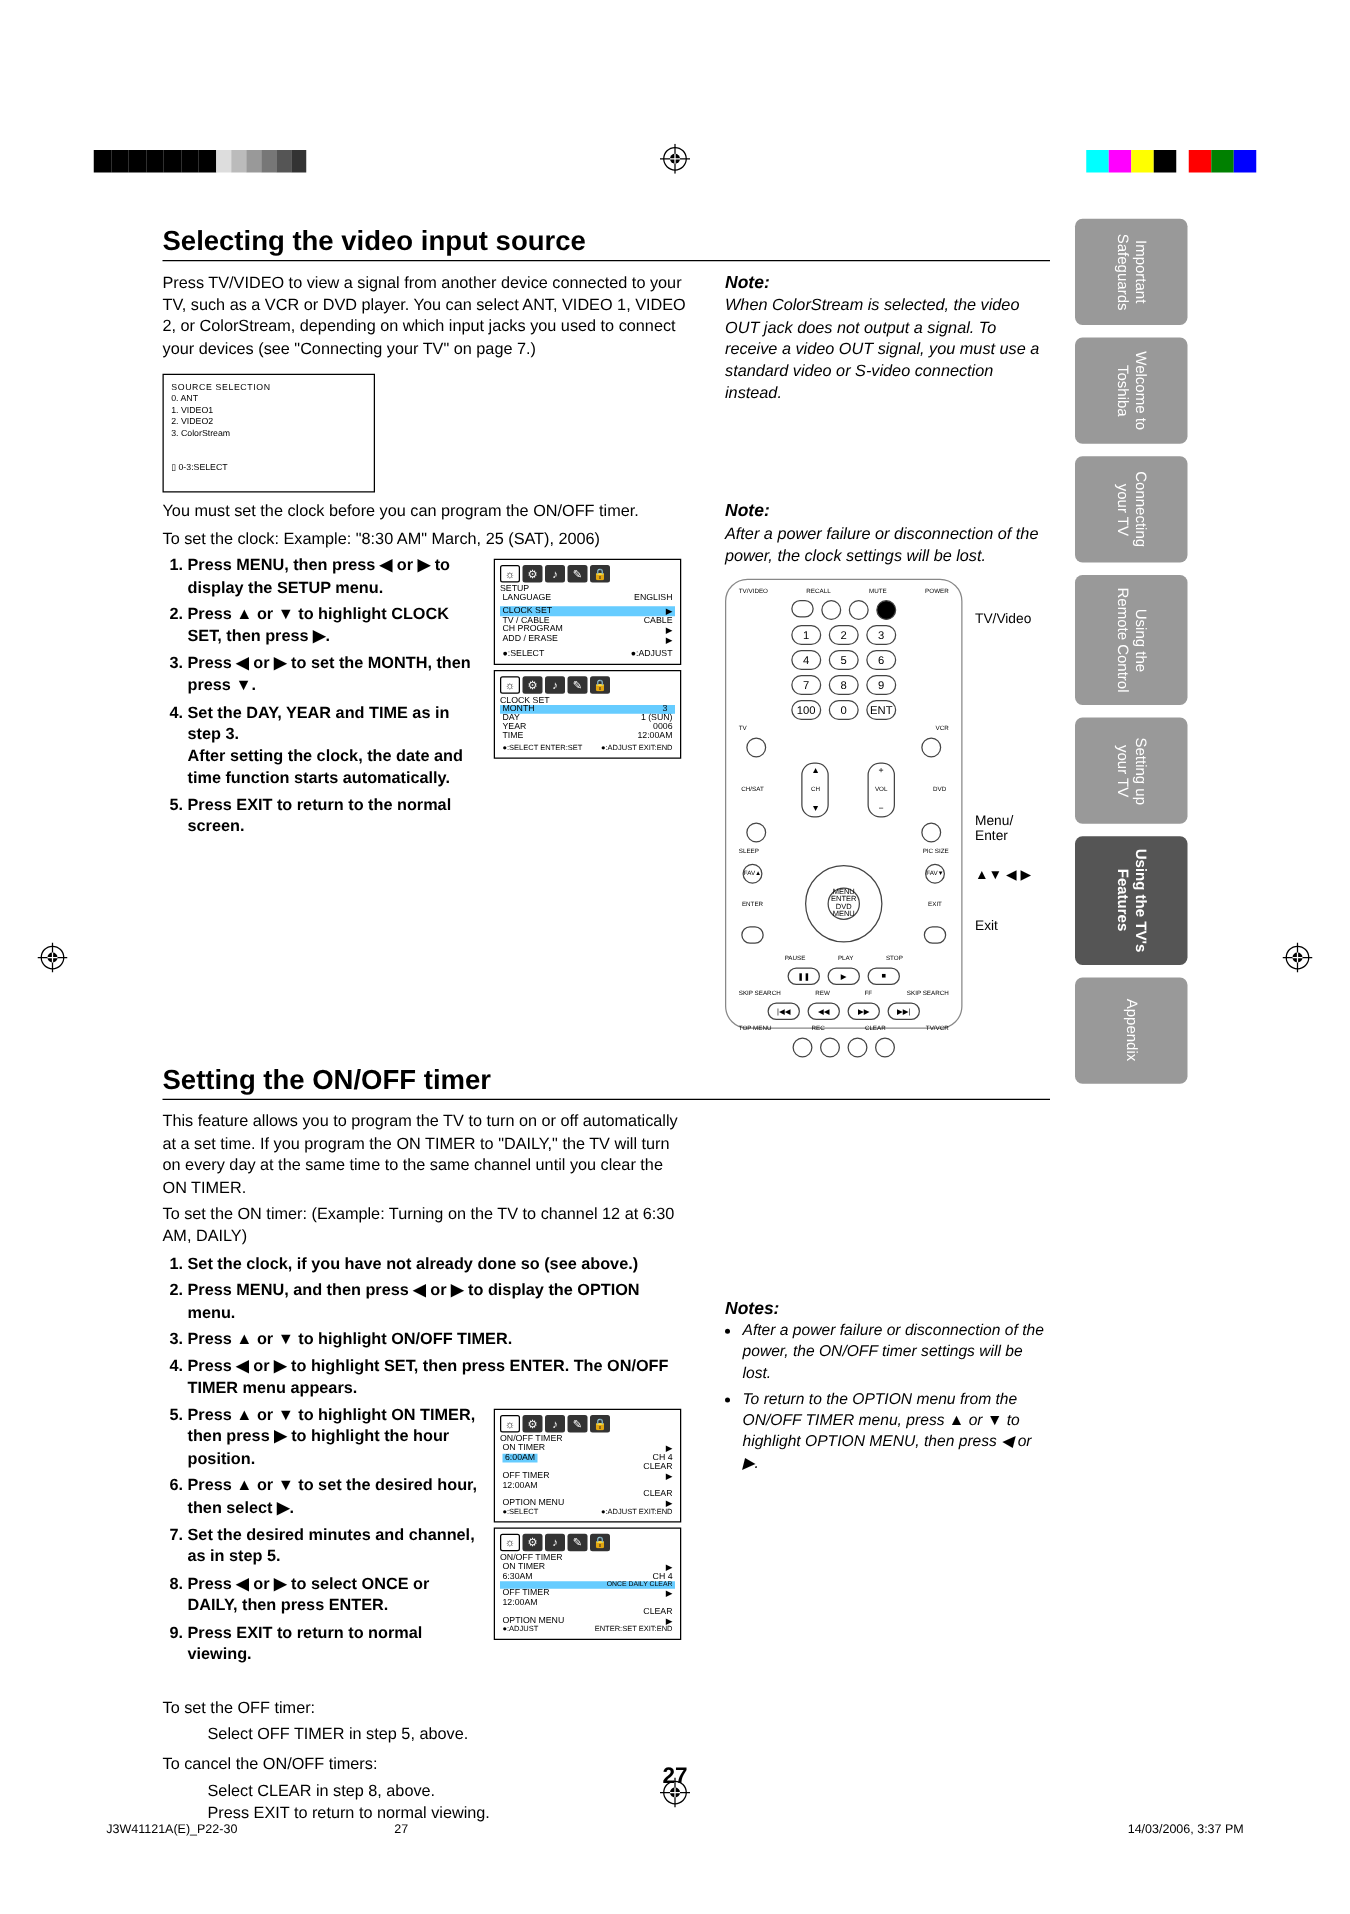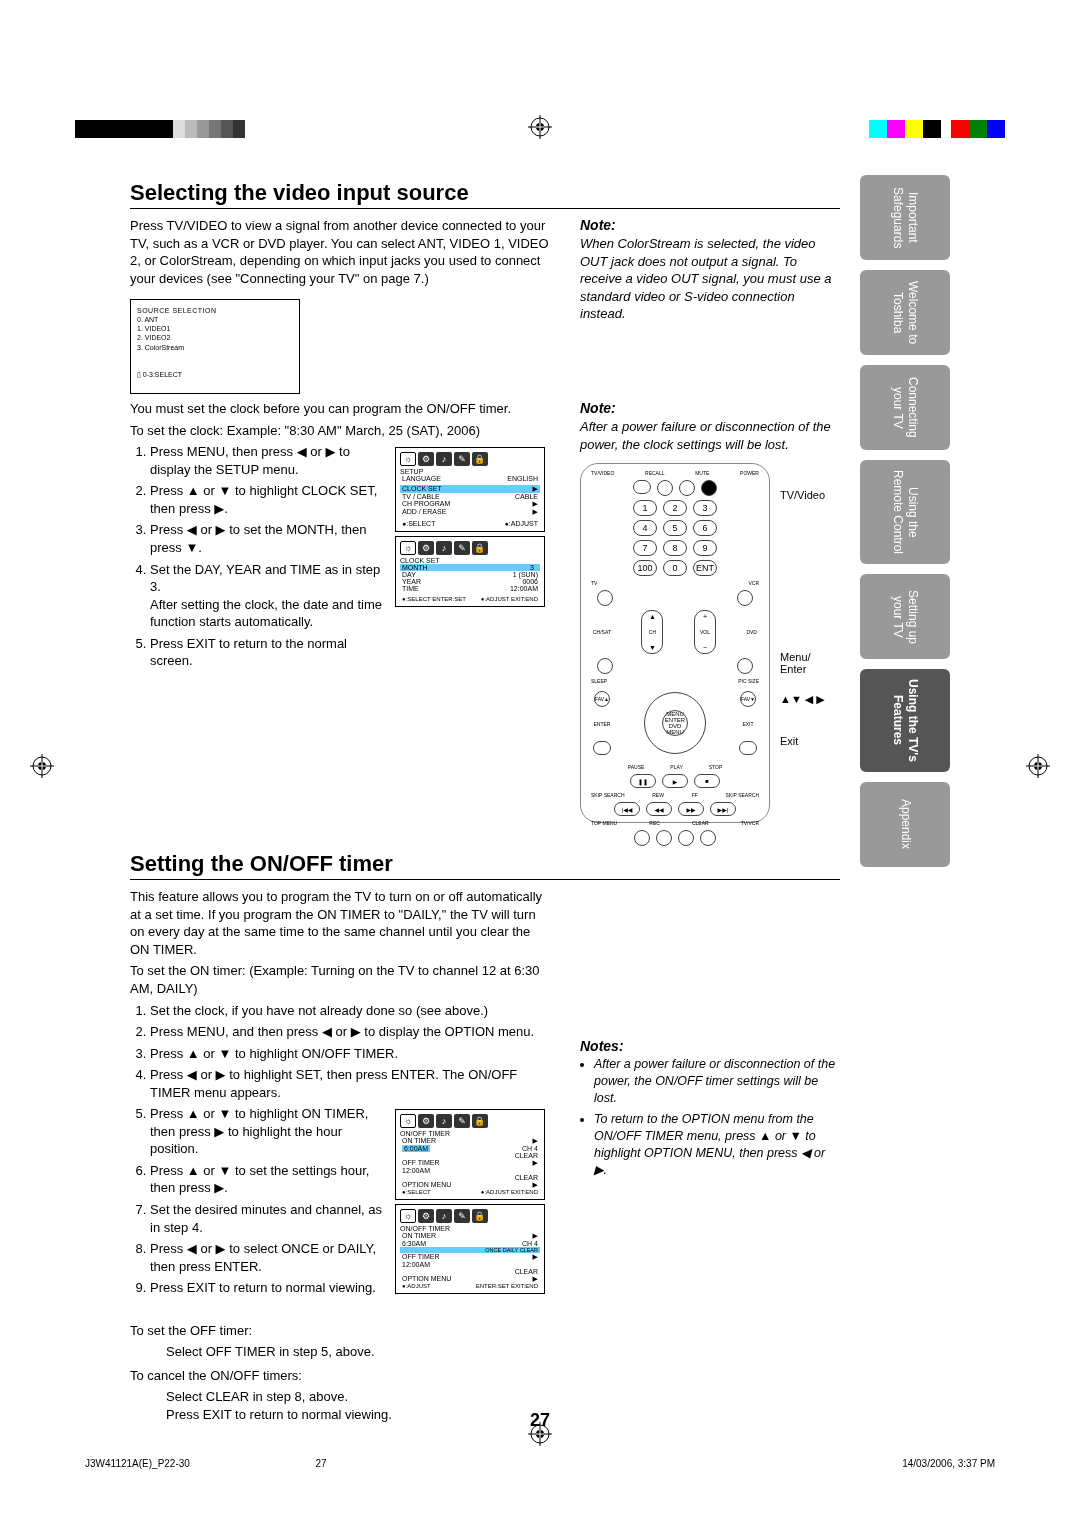--- a/index.html
+++ b/index.html
@@ -97,21 +97,21 @@
     padding:4px;
     font-size:7px;
     background:#fff;
     margin:4px 0;
   }
   .osd-icons { display:flex; gap:2px; margin-bottom:2px; }
   .osd-icons span { width:16px; height:14px; background:#333; color:#fff; display:flex;align-items:center;justify-content:center; font-size:9px; border-radius:2px;}
   .osd-icons span.first { background:#fff; color:#000; border:1px solid #000; }
   .osd-row { display:flex; justify-content:space-between; padding:0 2px; gap:4px;}
   .osd-row.hl { background:#6cf; }
-  ol { padding-left: 20px; }
+  ol { padding-left: 20px; font-weight: bold; }
   ol li { margin-bottom:4px; font-size:13px; line-height:1.35; }
   ul.bul { padding-left:14px; }
   ul.bul li { font-size:12.5px; font-style:italic; line-height:1.35; margin-bottom:4px;}
   .bold { font-weight:normal; }
   .indent-sub { margin-left:36px; margin-bottom:6px;}
   .page-num {
     position:absolute; bottom:100px; left:50%; transform:translateX(-50%);
     font-size:18px; font-weight:bold;
   }
   .footer-left {
@@ -460,22 +460,22 @@
         <div>
           <ol>
             <li>Set the clock, if you have not already done so (see above.)</li>
             <li>Press MENU, and then press ◀ or ▶ to display the OPTION menu.</li>
             <li>Press ▲ or ▼ to highlight ON/OFF TIMER.</li>
             <li>Press ◀ or ▶ to highlight SET, then press ENTER. The ON/OFF TIMER menu appears.</li>
           </ol>
           <div style="display:flex; gap:12px;">
             <ol start="5" style="flex:1;">
               <li>Press ▲ or ▼ to highlight ON TIMER, then press ▶ to highlight the hour position.</li>
-              <li>Press ▲ or ▼ to set the settings hour, then press ▶.</li>
-              <li>Set the desired minutes and channel, as in step 4.</li>
+              <li>Press ▲ or ▼ to set the desired hour, then select ▶.</li>
+              <li>Set the desired minutes and channel, as in step 5.</li>
               <li>Press ◀ or ▶ to select ONCE or DAILY, then press ENTER.</li>
               <li>Press EXIT to return to normal viewing.</li>
             </ol>
             <div style="width:155px;">
               <div class="osd">
                 <div class="osd-icons">
                     <span class="first">☼</span>
                     <span>⚙</span>
                     <span>♪</span>
                     <span>✎</span>

